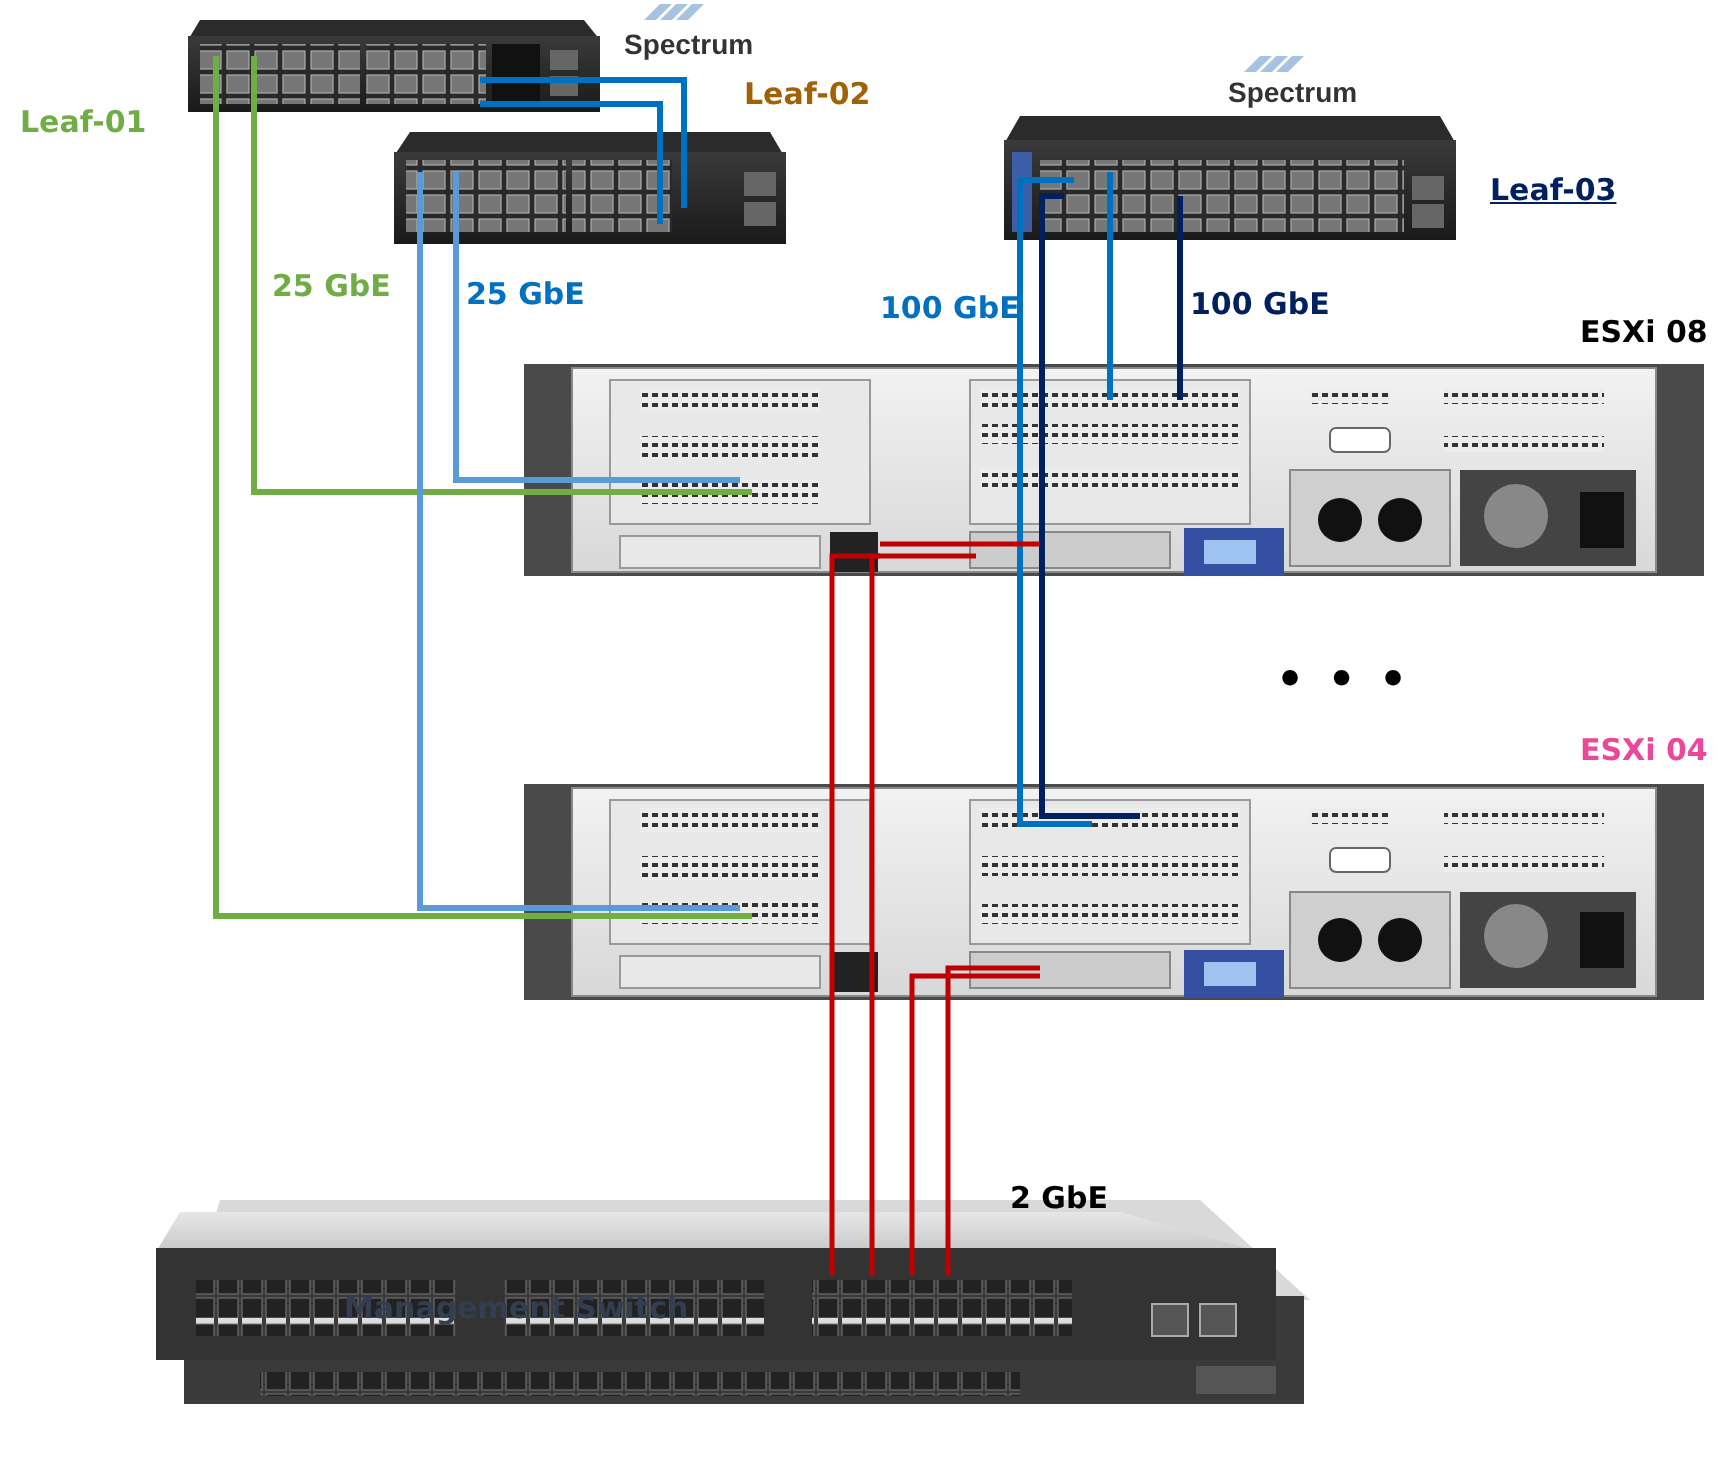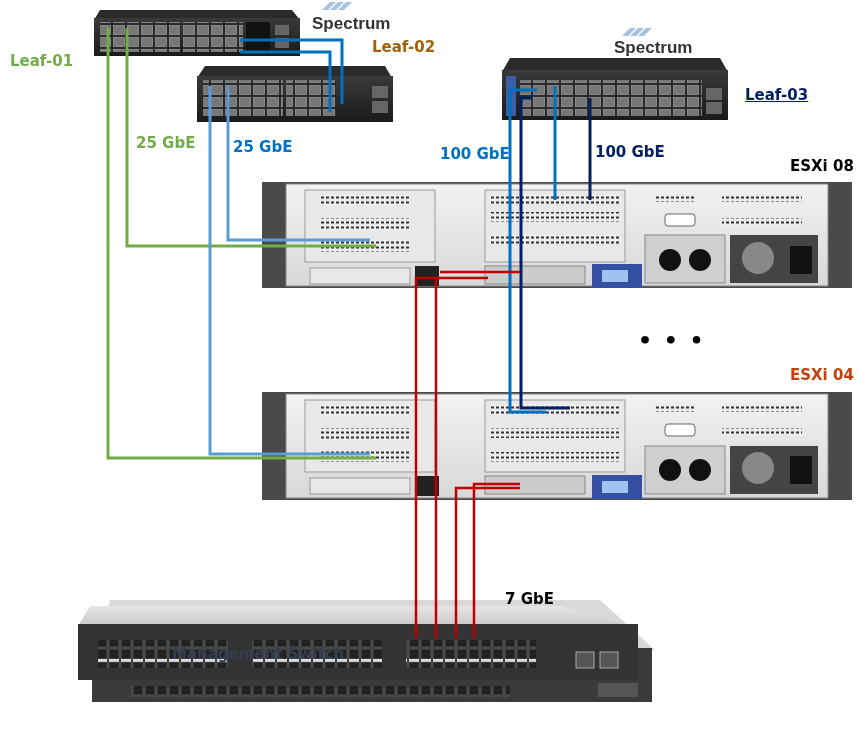--- a/index.html
+++ b/index.html
@@ -1,19 +1,19 @@
 <!DOCTYPE html>
 <html><head>
 <meta charset="utf-8">
 <style>
   html,body{margin:0;padding:0;background:#ffffff;}
   body{width:859px;height:741px;position:relative;overflow:hidden;font-family:"DejaVu Sans","Liberation Sans",sans-serif;}
   .lbl{position:absolute;font-weight:bold;font-size:15px;white-space:nowrap;font-family:"DejaVu Sans",sans-serif;}
   svg{position:absolute;left:0;top:0;}
-  .brand{position:absolute;font-family:"Liberation Sans",sans-serif;font-weight:bold;font-size:17px;color:#333;text-align:left;}
+  .brand{position:absolute;font-family:"Liberation Sans",sans-serif;font-weight:bold;font-size:14px;color:#333;text-align:left;}
 </style>
 </head>
 <body>
 
 <svg width="859" height="741" viewBox="0 0 859 741">
   <defs>
     <linearGradient id="swTop" x1="0" y1="0" x2="0" y2="1">
       <stop offset="0" stop-color="#3a3a3a"></stop>
         <stop offset="1" stop-color="#1a1a1a"></stop>
     </linearGradient>
@@ -186,16 +186,16 @@
 <div class="brand" style="left:614px;top:38px;">Spectrum</div>
 <div class="lbl" style="left:745px;top:86px;color:#002060;text-decoration:underline;">Leaf-03</div>
 
 <div class="lbl" style="left:136px;top:134px;color:#70ad47;">25 GbE</div>
 <div class="lbl" style="left:233px;top:138px;color:#0070c0;">25 GbE</div>
 <div class="lbl" style="left:440px;top:145px;color:#0070c0;">100 GbE</div>
 <div class="lbl" style="left:595px;top:143px;color:#002060;">100 GbE</div>
 
 <div class="lbl" style="left:790px;top:157px;color:#000;">ESXi 08</div>
 <div class="lbl" style="left:638px;top:328px;color:#000;font-size:22px;letter-spacing:2px;">• • •</div>
-<div class="lbl" style="left:790px;top:366px;color:#c2410c;">ESXi 04</div>
-
-<div class="lbl" style="left:505px;top:590px;color:#000;">7 GbE</div>
+<div class="lbl" style="left:790px;top:366px;color:#ec4899;">ESXi 04</div>
+
+<div class="lbl" style="left:505px;top:590px;color:#000;">2 GbE</div>
 <div class="lbl" style="left:172px;top:607px;color:#333f50;font-weight:bold;margin-top:38px;">Management Switch</div>
 
 </body></html>

